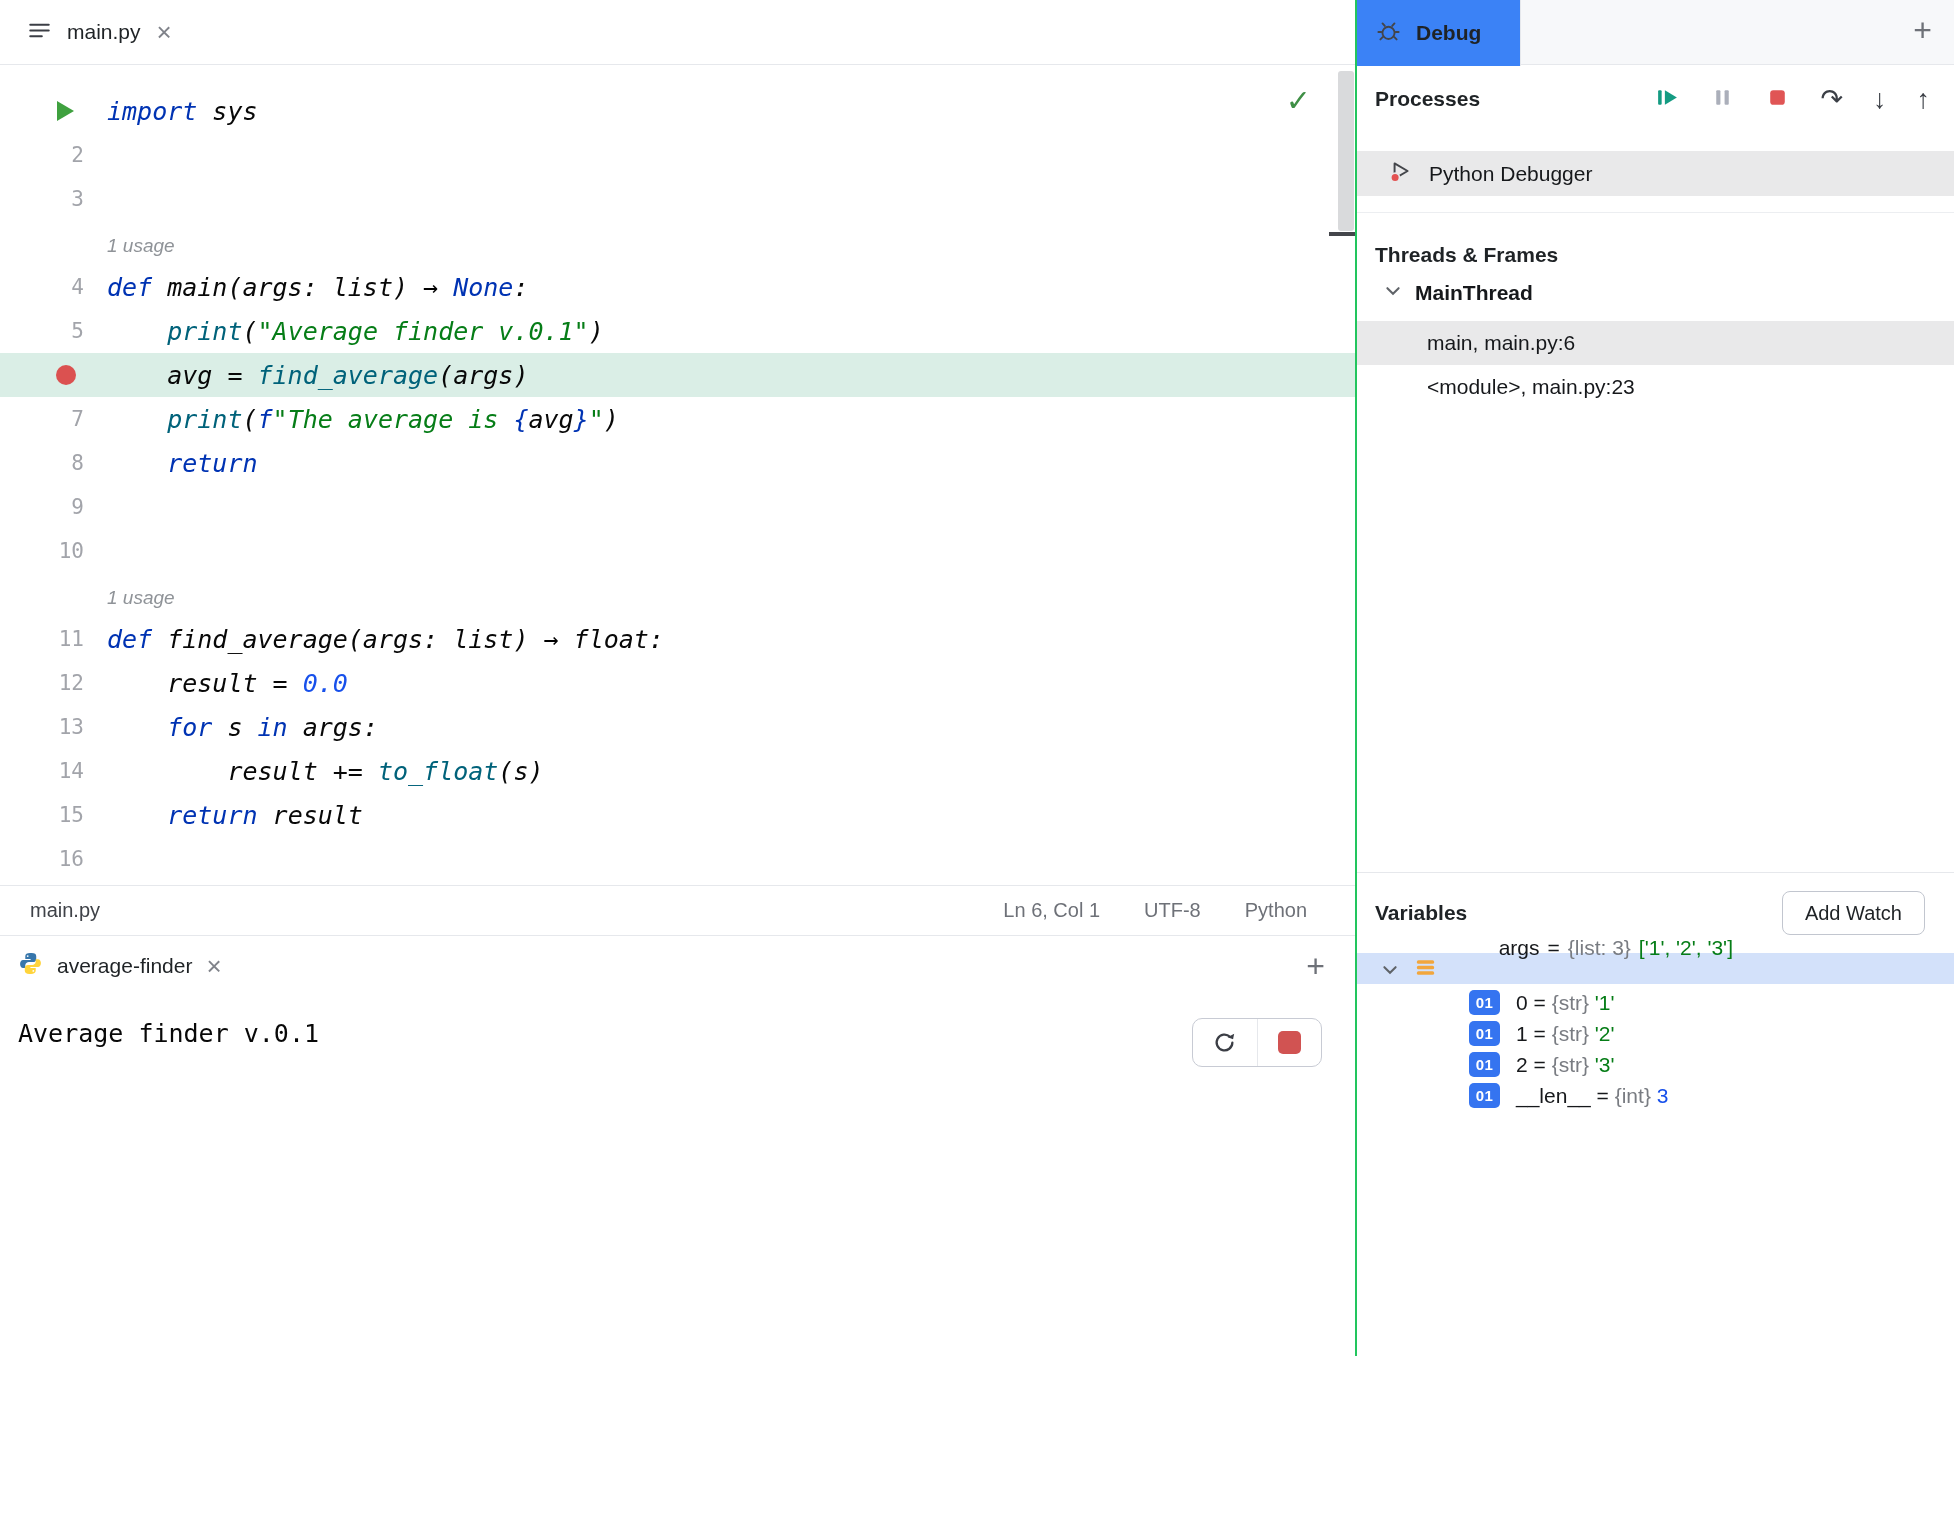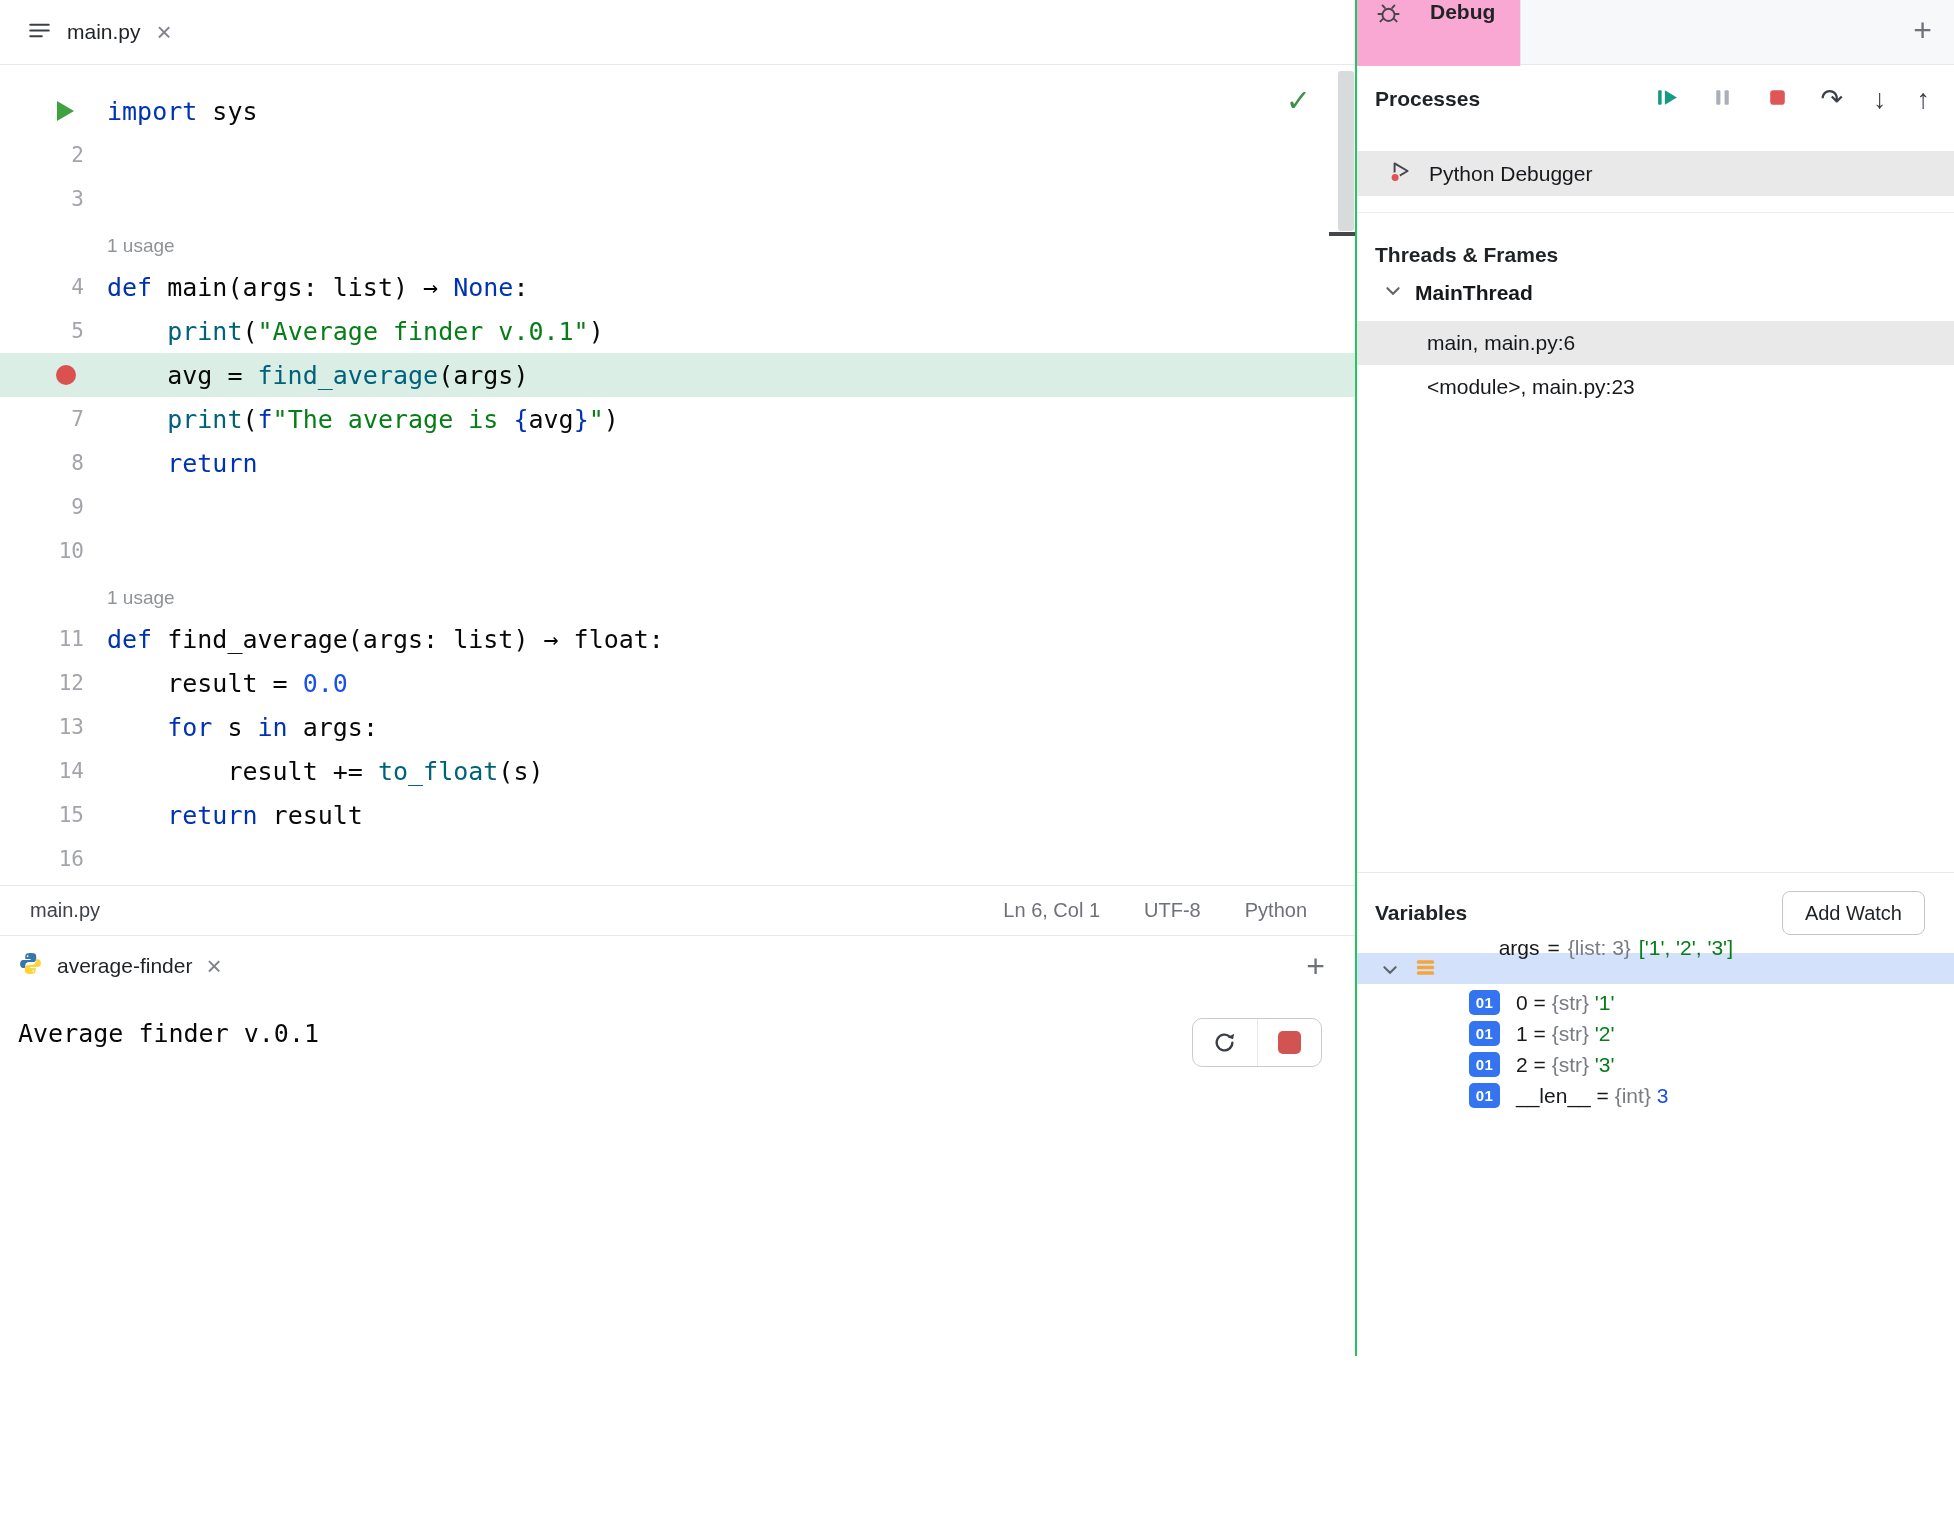--- a/index.html
+++ b/index.html
@@ -12,21 +12,21 @@
   .etab { display:flex; align-items:center; gap:16px; padding:0 20px 0 28px; height:100%; }
   .tab-label { font-size:21px; font-weight:500; color:#1f2326; }
   .close-x { font-size:26px; color:#80838a; line-height:1; cursor:default; }
 
   
   #editor { position:relative; height:820px; background:#fff; overflow:hidden; }
   #code-area { padding-top:24px; }
   .crow { display:flex; align-items:center; height:44px; font-family:"DejaVu Sans Mono",monospace; font-size:25px; }
   .crow.hl { background:#daeee6; }
   .gut { flex:0 0 84px; display:flex; align-items:center; justify-content:flex-end; font-size:21px; color:#a2a4aa; font-family:"DejaVu Sans Mono",monospace; }
-  .codeln { margin-left:23px; white-space:pre; color:#080808; }
+  .codeln { margin-left:23px; white-space:pre; color:#080808;font-style:italic; }
   .runarrow { width:0; height:0; border-left:17px solid #3fa13f; border-top:10px solid transparent; border-bottom:10px solid transparent; display:inline-block; margin-right:10px; }
   .bpdot { width:20px; height:20px; border-radius:50%; background:#db5150; display:inline-block; margin-right:8px; }
   .inlay { font-family:"Liberation Sans","DejaVu Sans",sans-serif; font-size:19px; color:#8f9398; }
   .kw { color:#0033b3; }
   .fn { color:#00627a; }
   .str { color:#067d17; }
   .num { color:#1750eb; }
   .br { color:#0033b3; }
   .ar { color:#000; }
   .pl { color:#080808; }
@@ -47,21 +47,21 @@
   #console-body { position:relative; height:527px; }
   #console-output { padding:24px 0 0 18px; font-family:"DejaVu Sans Mono",monospace; font-size:25px; color:#080808; }
   #console-btns { position:absolute; top:23px; right:33px; width:130px; height:49px; border:1px solid #c8cbd4; border-radius:10px; background:#fff; display:flex; overflow:hidden; }
   #console-btns .btn { flex:1; display:flex; align-items:center; justify-content:center; }
   #console-btns .btn + .btn { border-left:1px solid #e6e8ec; }
   .stop-square { width:23px; height:23px; background:#d15352; border-radius:5px; display:inline-block; }
 
   
   #right { position:absolute; left:1357px; top:0; right:0; bottom:0; background:#fff; }
   #rtabbar { position:relative; height:65px; background:#f7f8fa; border-bottom:1px solid #e6e8ec; }
-  #debug-tab { position:absolute; left:0; top:0; height:66px; width:164px; background:#f9a8d4; border-right:1px solid #e6e8ec; display:flex; gap:28px; padding-left:18px; z-index:3; }
+  #debug-tab { position:absolute; left:0; top:0; height:66px; width:164px; background:#3b82f6; border-right:1px solid #e6e8ec; display:flex; align-items:center; gap:14px; padding-left:18px; z-index:3; }
   #debug-tab .tab-label { font-weight:600; }
   #rtab-plus { position:absolute; right:22px; top:14px; z-index:3; }
 
   .proc-row { margin-top:8px; height:52px; display:flex; align-items:center; padding:0 24px 0 18px; }
   .section-title { font-size:21px; font-weight:700; color:#1f2326; }
   .ticons { margin-left:auto; display:flex; align-items:center; gap:30px; }
   .ticon { font-size:27px; color:#3b3f46; line-height:1; }
   .process-item { margin-top:26px; height:45px; background:#e9e9ea; display:flex; align-items:center; gap:16px; padding-left:30px; font-size:21px; color:#16181b; }
   .hline { margin-top:16px; border-top:1px solid #eceef1; }
 

